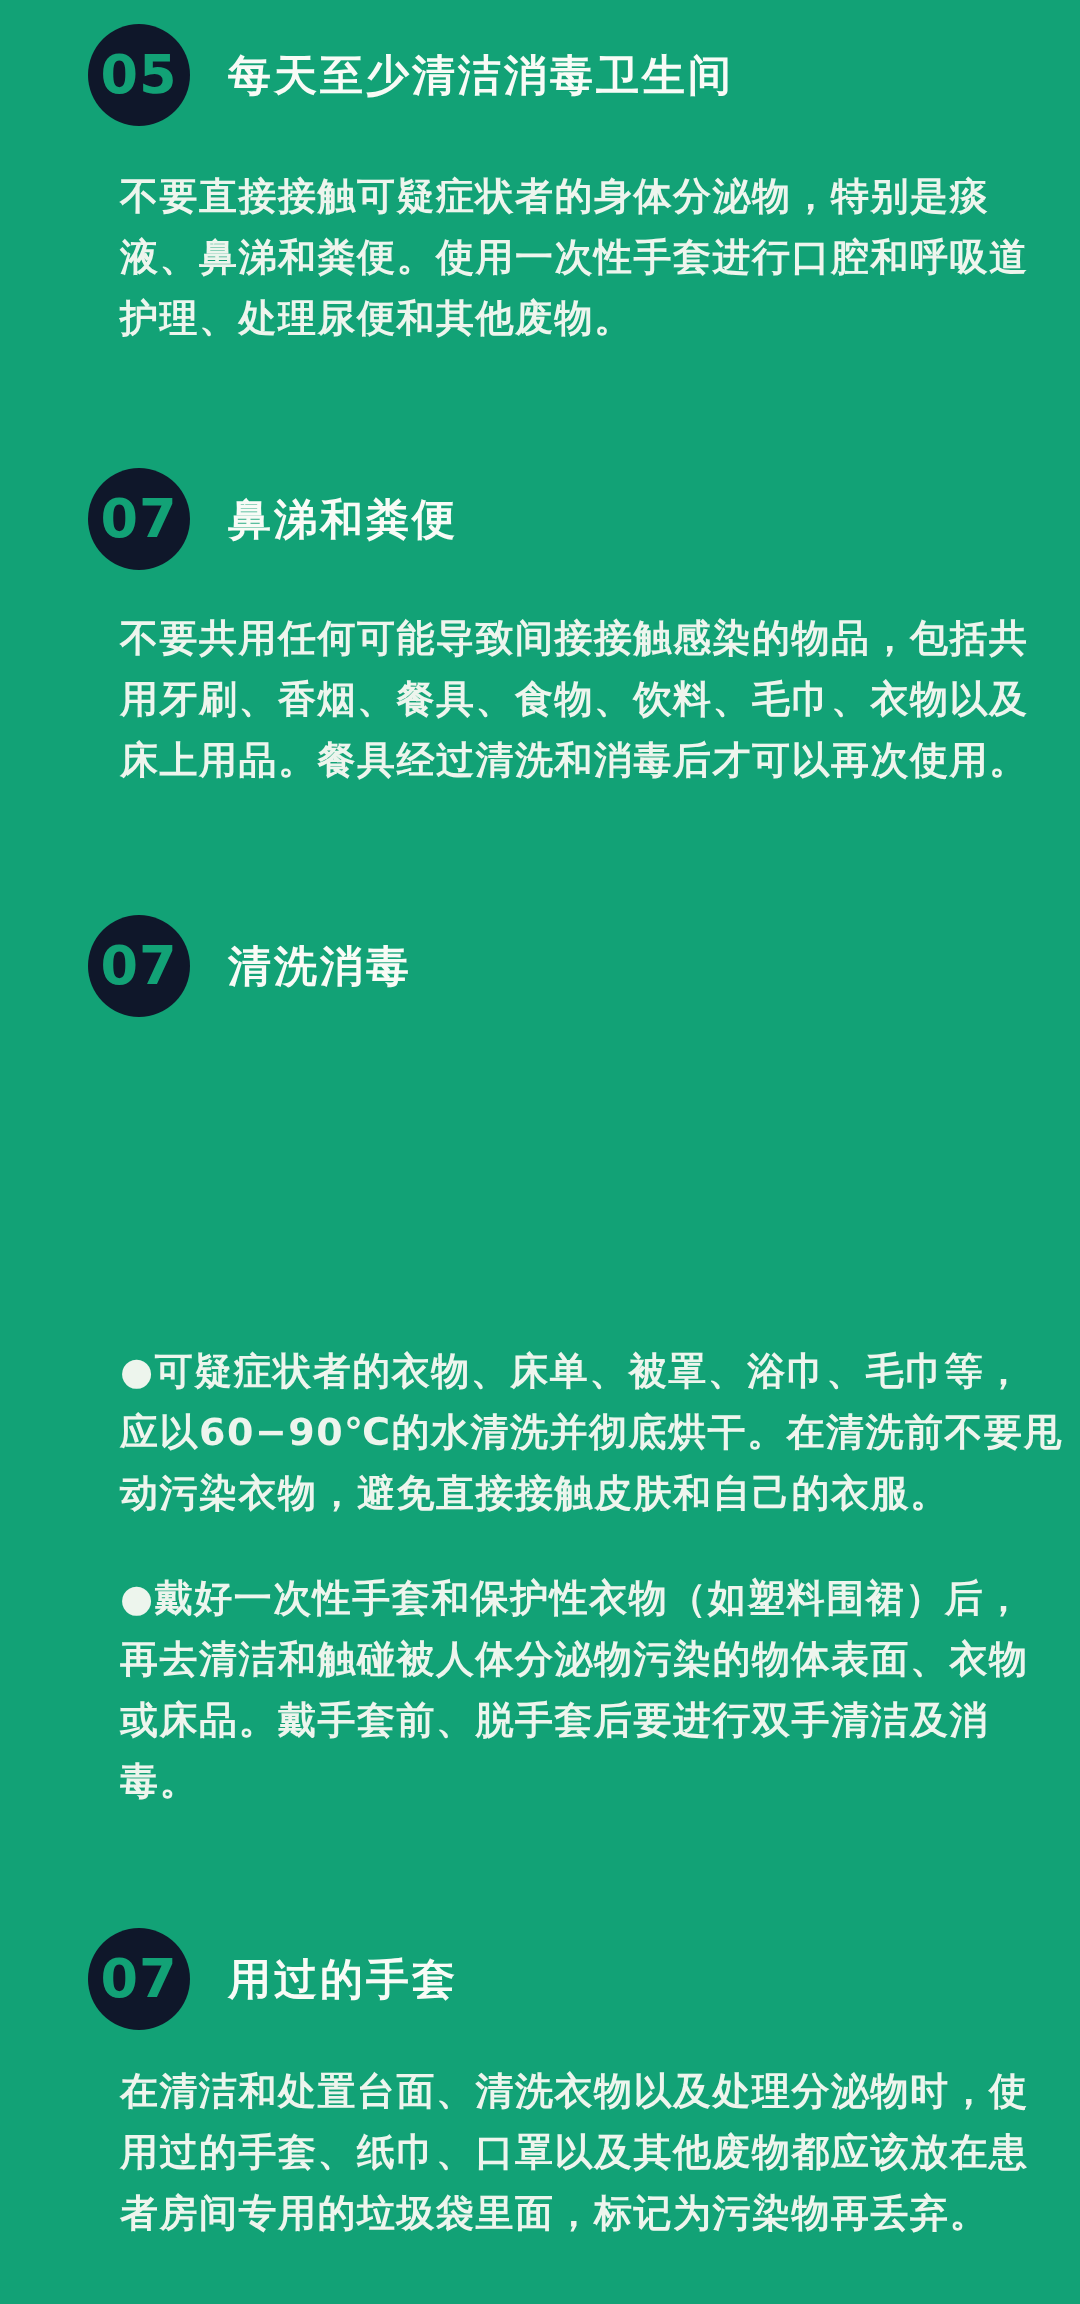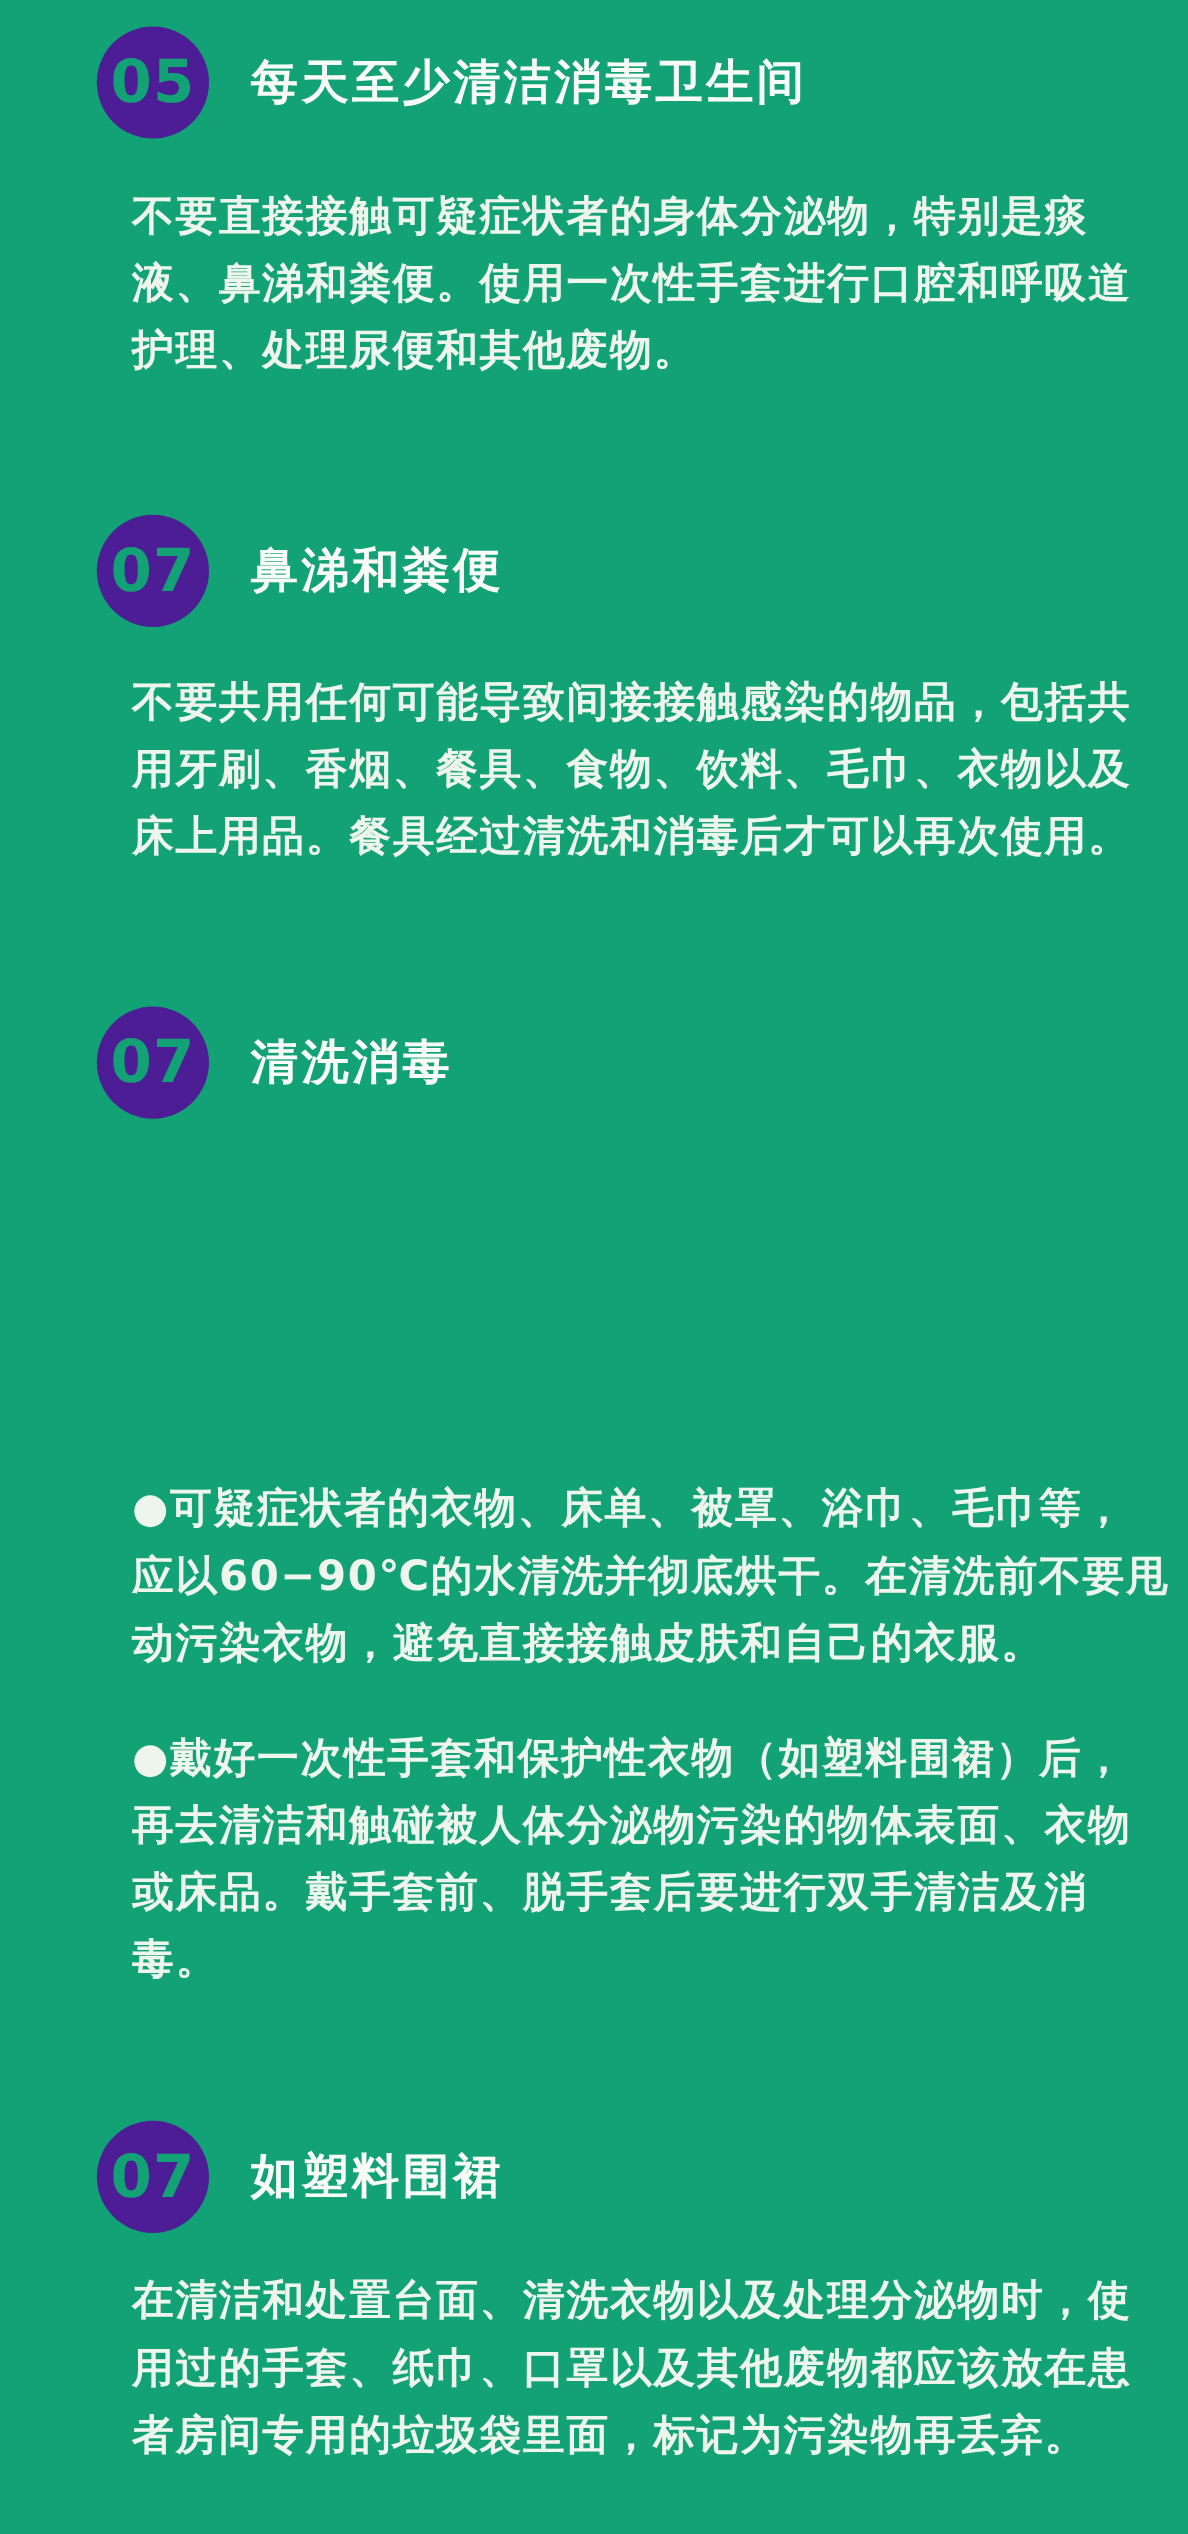--- a/index.html
+++ b/index.html
@@ -19,21 +19,21 @@
     position: absolute;
     left: 88px;
     height: 102px;
     display: flex;
     align-items: center;
   }
   .num-circle {
     width: 102px;
     height: 102px;
     border-radius: 50%;
-    background: #4c1d95;
+    background: #0f172a;
     display: flex;
     align-items: center;
     justify-content: center;
     flex: 0 0 auto;
   }
   .num-circle span {
     font-size: 54px;
     font-weight: 800;
     color: #12A276;
     letter-spacing: 1px;
@@ -96,19 +96,19 @@
 动污染衣物，避免直接接触皮肤和自己的衣服。</p>
   <p class="para" style="top:1568px">●戴好一次性手套和保护性衣物（如塑料围裙）后，
 再去清洁和触碰被人体分泌物污染的物体表面、衣物
 或床品。戴手套前、脱手套后要进行双手清洁及消
 毒。</p>
 
   <div class="sec-header" style="top:1928px">
     <div class="num-circle">
       <span>07</span>
     </div>
-    <h2 class="sec-title">如塑料围裙</h2>
+    <h2 class="sec-title">用过的手套</h2>
   </div>
   <p class="para" style="top:2061px">在清洁和处置台面、清洗衣物以及处理分泌物时，使
 用过的手套、纸巾、口罩以及其他废物都应该放在患
 者房间专用的垃圾袋里面，标记为污染物再丢弃。</p>
 
 </div>
 
 </body></html>

